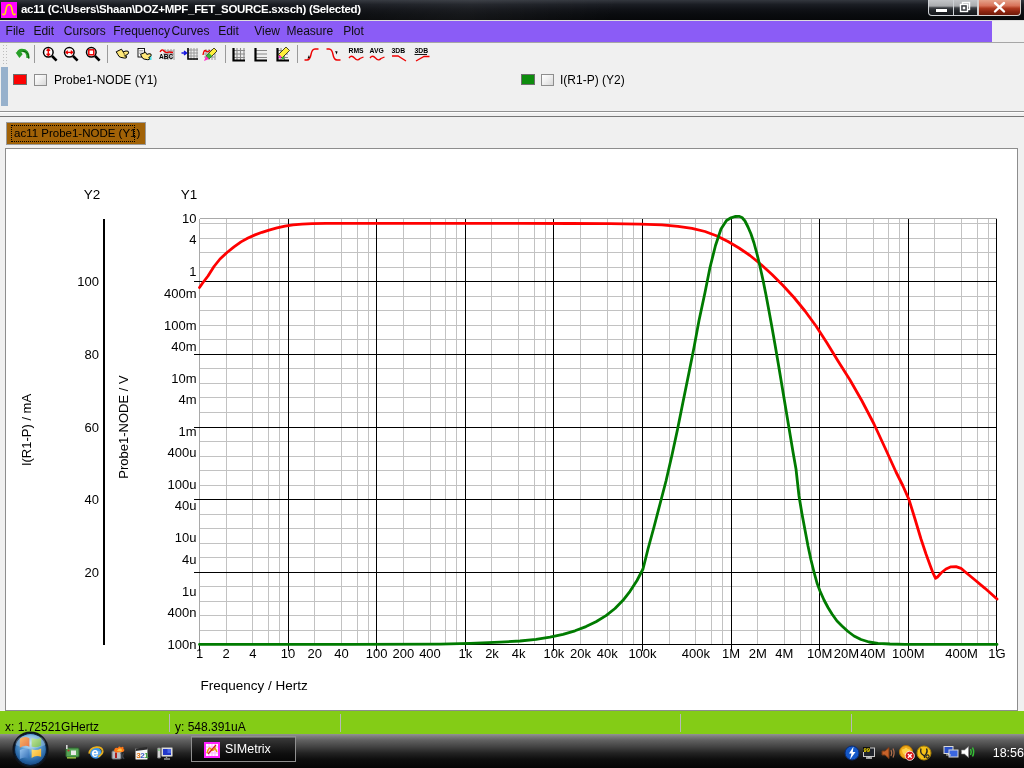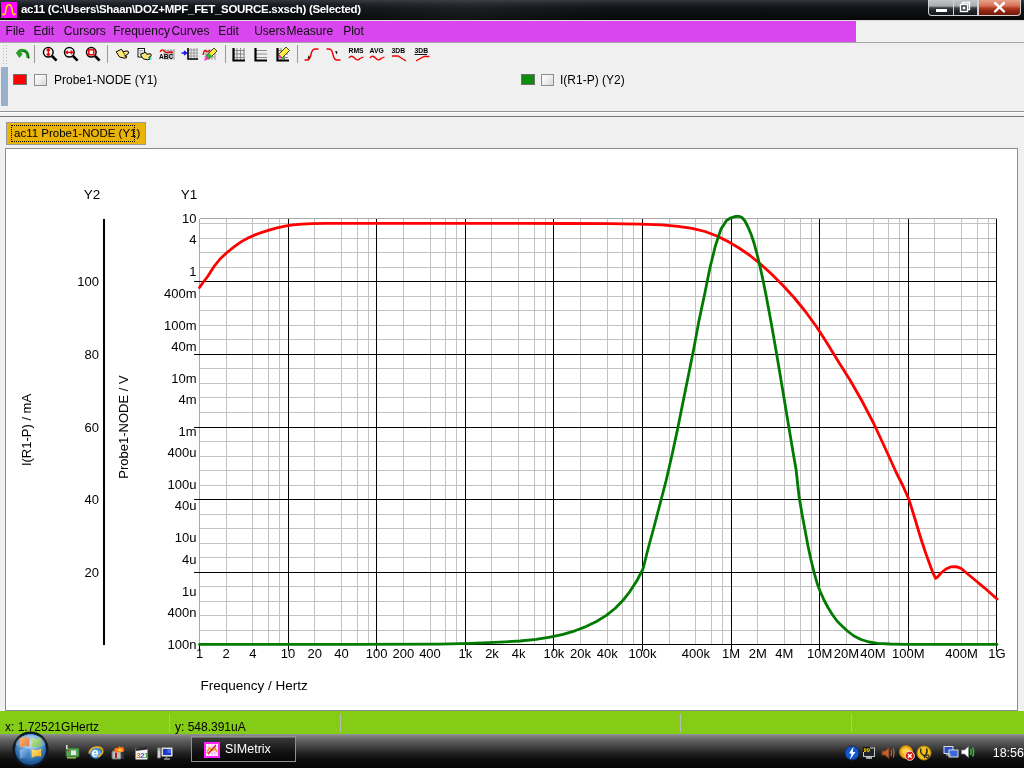--- a/index.html
+++ b/index.html
@@ -3,38 +3,38 @@
 *{margin:0;padding:0;box-sizing:border-box}
 html,body{width:1024px;height:768px;overflow:hidden;background:#f0f0f0;
  font-family:"Liberation Sans",sans-serif;-webkit-font-smoothing:antialiased}
 .abs{position:absolute}
 #titlebar{position:absolute;left:0;top:0;width:1024px;height:20px;
  background:linear-gradient(180deg,#33373e 0%,#1b1e24 22%,#101217 45%,#0a0c0f 70%,#07080a 100%)}
 #titlebar .sheen{position:absolute;left:300px;top:0;width:420px;height:20px;
  background:linear-gradient(115deg,rgba(255,255,255,0) 0%,rgba(255,255,255,.05) 40%,rgba(255,255,255,0) 75%)}
 #ttxt{position:absolute;left:21px;top:3px;color:#fff;font-size:11.5px;font-weight:700;letter-spacing:-0.3px}
 #tline{position:absolute;left:0;top:20px;width:1024px;height:1px;background:#dcdcdc}
-#menubar{position:absolute;left:0;top:21px;width:856px;height:21px;background:#d946ef}
+#menubar{position:absolute;left:0;top:21px;width:992px;height:21px;background:#8b5cf6}
 .mi{position:absolute;top:3px;font-size:12px;color:#101010}
 #toolbar{position:absolute;left:0;top:42px;width:1024px;height:24px;background:#f0f0f0;border-top:1px solid #a6a6a6}
 .tsep{position:absolute;top:2px;width:1px;height:18px;background:#9a9a9a}
 .ticon{position:absolute;top:3px;width:17px;height:17px}
 #grip{position:absolute;left:2px;top:2px;width:6px;height:19px;
  background-image:repeating-linear-gradient(180deg,#bdbdbd 0 1px,transparent 1px 3px),repeating-linear-gradient(180deg,#bdbdbd 0 1px,transparent 1px 3px);
  background-size:1px 100%,1px 100%;background-position:1px 0,4px 0;background-repeat:no-repeat}
 #legend{position:absolute;left:0;top:66px;width:828px;height:45px;background:#f0f0f0}
 #bluestrip{position:absolute;left:1px;top:1px;width:7px;height:39px;background:#97b1cc}
 .sw{position:absolute;top:8px;width:14px;height:11px;border:1px solid #6e6e6e}
 .cb{position:absolute;top:8px;width:13px;height:12px;border:1px solid #8e8e8e;
  background:linear-gradient(135deg,#fefefe 0%,#f2f2f2 40%,#d8d8d8 100%)}
 .ltx{position:absolute;top:7px;font-size:12px;color:#000}
 #groove1{position:absolute;left:0;top:111px;width:1024px;height:1px;background:#909090}
 #groove2{position:absolute;left:0;top:112px;width:1024px;height:1px;background:#fdfdfd}
 #groove3{position:absolute;left:0;top:116px;width:1024px;height:1px;background:#777}
-#tab{position:absolute;left:6px;top:122px;width:140px;height:23px;background:#eab308;border:1px solid #9a9a9a}
+#tab{position:absolute;left:6px;top:122px;width:140px;height:23px;background:#a16207;border:1px solid #9a9a9a}
 #tabfocus{position:absolute;left:4px;top:2px;width:124px;height:17px;border:1px dotted #000}
 #tabtxt{position:absolute;left:7px;top:4px;font-size:11.5px;color:#000;white-space:nowrap}
 #plotpanel{position:absolute;left:5px;top:148px;width:1013px;height:563px;background:#fff;border:1px solid #8d8d8d}
 #plotsvg{position:absolute;left:0;top:0}
 #statusbar{position:absolute;left:0;top:711px;width:1024px;height:23px;background:#84cc16}
 .ssep{position:absolute;top:3px;width:1px;height:18px;background:#b8b8b8}
 .stx{position:absolute;top:9px;font-size:12px;color:#000}
 #taskbar{position:absolute;left:0;top:734px;width:1024px;height:34px;
  background:linear-gradient(180deg,#939393 0%,#7d7d7d 7%,#616161 18%,#424242 38%,#232323 56%,#0e0e0e 74%,#050505 100%)}
 #taskbtn{position:absolute;left:191px;top:2px;width:105px;height:26px;border-radius:0;
@@ -73,21 +73,21 @@
       </svg></div>
 </div>
 <div id="tline"></div>
 <div id="menubar">
  <span class="mi" style="left:5.6px">File</span>
  <span class="mi" style="left:33.4px">Edit</span>
  <span class="mi" style="left:63.8px">Cursors</span>
  <span class="mi" style="left:113.2px">Frequency</span>
  <span class="mi" style="left:171.4px">Curves</span>
  <span class="mi" style="left:218.2px">Edit</span>
- <span class="mi" style="left:254.2px">Users</span>
+ <span class="mi" style="left:254.2px">View</span>
  <span class="mi" style="left:286.5px">Measure</span>
  <span class="mi" style="left:343.2px">Plot</span>
 </div>
 <div id="toolbar">
  <div id="grip"></div>
  <div class="tsep" style="left:34px"></div>
  <div class="tsep" style="left:107px"></div>
  <div class="tsep" style="left:225px"></div>
  <div class="tsep" style="left:297px"></div>
 <svg class="ticon" style="left:14px" viewBox="0 0 17 17">

